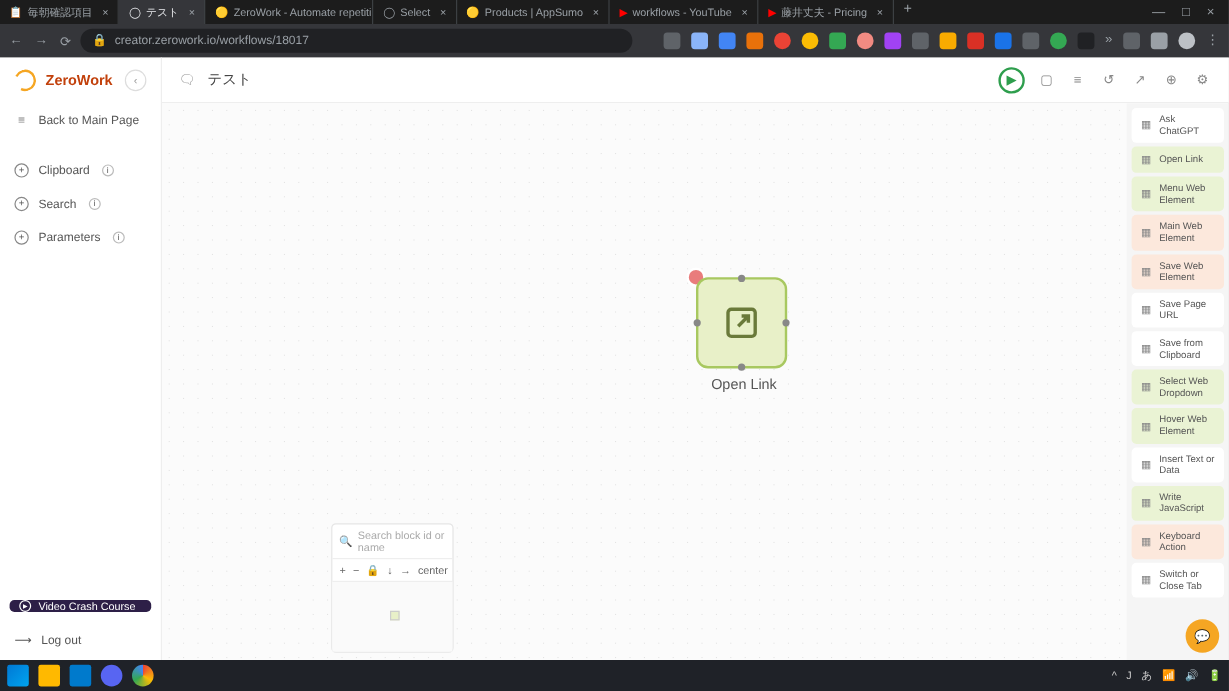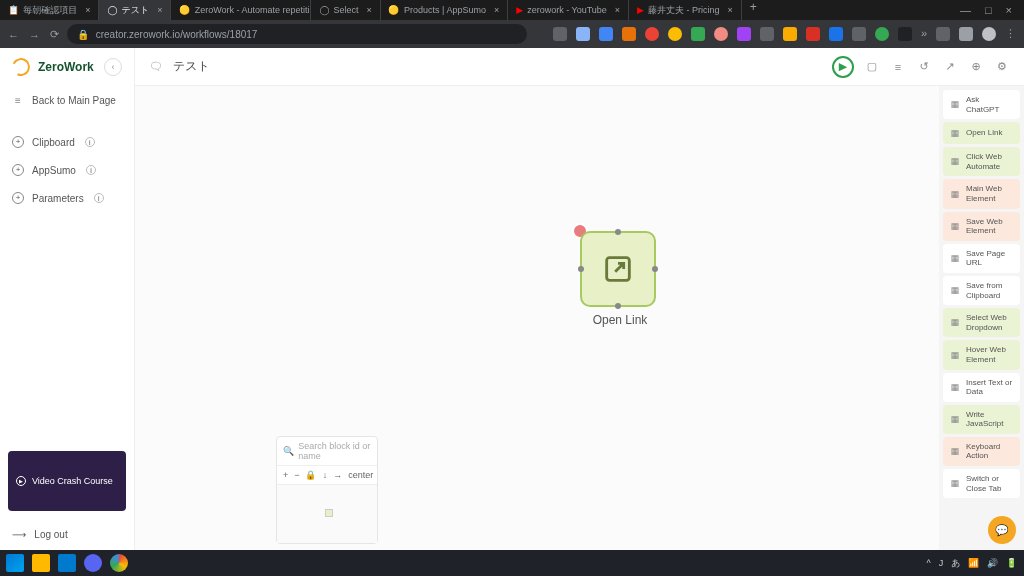--- a/index.html
+++ b/index.html
@@ -13,29 +13,29 @@
 .wincontrols{display:flex;gap:14px;padding:0 12px;color:#9aa0a6}
 .addrbar{height:28px;background:#35363a;display:flex;align-items:center;padding:0 8px;gap:8px}
 .nav-arrows{display:flex;gap:10px;color:#9aa0a6}
 .url-field{flex:0 0 auto;width:460px;background:#202124;border-radius:12px;height:20px;display:flex;align-items:center;padding:0 10px;color:#9aa0a6;font-size:10px;gap:6px}
 .ext-icons{display:flex;gap:9px;margin-left:auto;align-items:center}
 .ext-icons span{width:14px;height:14px;border-radius:3px;display:inline-block}
 .app{position:absolute;top:48px;left:0;right:0;bottom:26px;background:#fff;display:flex}
 .sidebar{width:135px;background:#fff;border-right:1px solid #eee;display:flex;flex-direction:column}
 .sb-header{display:flex;align-items:center;padding:10px 12px;gap:8px}
 .logo{width:18px;height:18px;border:2px solid #f5a623;border-radius:50%;border-left-color:transparent;transform:rotate(-20deg)}
-.brand{font-weight:600;font-size:12px;color:#14532d}
+.brand{font-weight:600;font-size:12px;color:#c2410c}
 .collapse-btn{margin-left:auto;width:18px;height:18px;border:1px solid #ddd;border-radius:50%;display:flex;align-items:center;justify-content:center;color:#999;font-size:9px}
 .sb-item{display:flex;align-items:center;padding:8px 12px;gap:8px;color:#555;font-size:10px;cursor:pointer}
 .sb-item .ic{width:12px;height:12px;display:flex;align-items:center;justify-content:center;color:#888}
 .info-ic{width:10px;height:10px;border:1px solid #bbb;border-radius:50%;font-size:7px;display:flex;align-items:center;justify-content:center;margin-left:2px}
 .plus-circle{width:12px;height:12px;border:1px solid #888;border-radius:50%;display:flex;align-items:center;justify-content:center;font-size:8px;line-height:1}
 .sb-bottom{margin-top:auto;padding:8px}
 .help-link{text-align:center;font-size:9px;text-decoration:underline;color:#555;padding:6px}
-.video-btn{background:#2d1f47;color:#fff;border-radius:4px;padding:25px 8px;font-size:9px;display:flex;align-items:center;gap:6px;margin-top:6px}
+.video-btn{background:#2d1f47;color:#fff;border-radius:4px;padding:0 8px;font-size:9px;display:flex;align-items:center;gap:6px;margin-top:6px}
 .play-sm{width:10px;height:10px;border:1px solid #fff;border-radius:50%;display:flex;align-items:center;justify-content:center;font-size:5px}
 .logout{display:flex;align-items:center;gap:8px;padding:10px 12px;color:#555;font-size:10px}
 .topbar{position:absolute;top:0;left:135px;right:0;height:38px;background:#fff;display:flex;align-items:center;padding:0 14px;gap:10px;border-bottom:1px solid #eee}
 .wf-title{font-size:12px;color:#444}
 .topbar-right{margin-left:auto;display:flex;gap:10px;align-items:center}
 .run-btn{width:22px;height:22px;border:2px solid #2e9e4d;border-radius:50%;display:flex;align-items:center;justify-content:center;color:#2e9e4d}
 .tb-ic{color:#888;width:16px;text-align:center}
 .canvas{position:absolute;top:38px;left:135px;right:85px;bottom:0;background:#fbfbfb;background-image:radial-gradient(#ddd 0.5px,transparent 0.5px);background-size:12px 12px}
 .node{position:absolute;left:445px;top:145px;width:80px}
 .node-box{width:76px;height:76px;background:#e8f0c8;border:2px solid #a8c860;border-radius:10px;display:flex;align-items:center;justify-content:center;position:relative}
@@ -85,21 +85,21 @@
         <span>Select</span>
         <span class="tab-close">×</span>
       </div>
     <div class="tab">
         <span>🟡</span>
         <span>Products | AppSumo</span>
         <span class="tab-close">×</span>
       </div>
     <div class="tab">
         <span style="color:#f00">▶</span>
-        <span>zerowork - YouTube</span>
+        <span>workflows - YouTube</span>
         <span class="tab-close">×</span>
       </div>
     <div class="tab">
         <span style="color:#f00">▶</span>
         <span>藤井丈夫 - Pricing</span>
         <span class="tab-close">×</span>
       </div>
     <div class="tab-add">+</div>
   </div>
   <div class="wincontrols">
@@ -157,21 +157,21 @@
       <span>Back to Main Page</span>
     </div>
     <div style="height:14px"></div>
     <div class="sb-item">
       <span class="plus-circle">+</span>
       <span>Clipboard</span>
       <span class="info-ic">i</span>
     </div>
     <div class="sb-item">
       <span class="plus-circle">+</span>
-      <span>AppSumo</span>
+      <span>Search</span>
       <span class="info-ic">i</span>
     </div>
     <div class="sb-item">
       <span class="plus-circle">+</span>
       <span>Parameters</span>
       <span class="info-ic">i</span>
     </div>
     <div class="sb-bottom">
       <div class="video-btn">
         <span class="play-sm">▶</span>
@@ -237,21 +237,21 @@
       <div class="action-item ">
         <span class="ai-ic">▦</span>
         <span>Ask ChatGPT</span>
       </div>
       <div class="action-item hl-green">
         <span class="ai-ic">▦</span>
         <span>Open Link</span>
       </div>
       <div class="action-item hl-green">
         <span class="ai-ic">▦</span>
-        <span>Click Web Automate</span>
+        <span>Menu Web Element</span>
       </div>
       <div class="action-item hl-peach">
         <span class="ai-ic">▦</span>
         <span>Main Web Element</span>
       </div>
       <div class="action-item hl-peach">
         <span class="ai-ic">▦</span>
         <span>Save Web Element</span>
       </div>
       <div class="action-item ">

